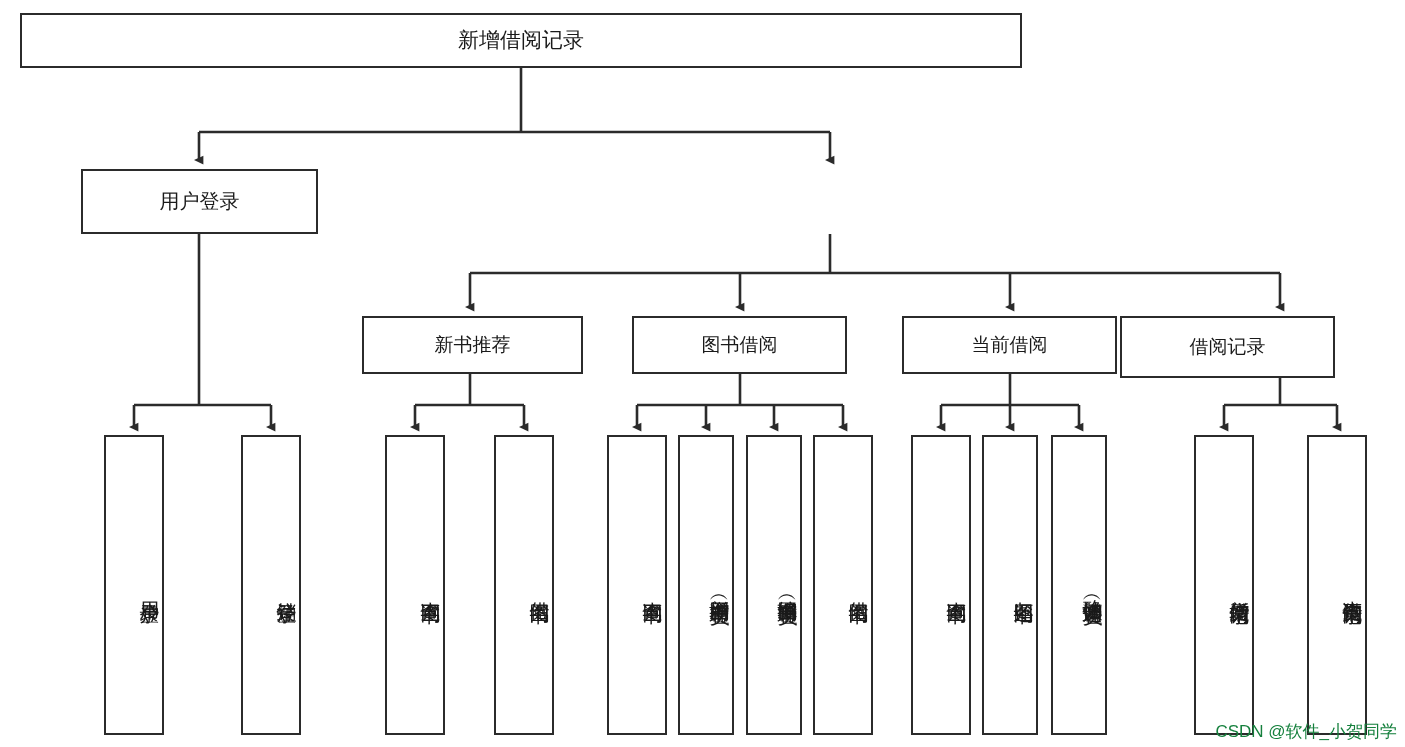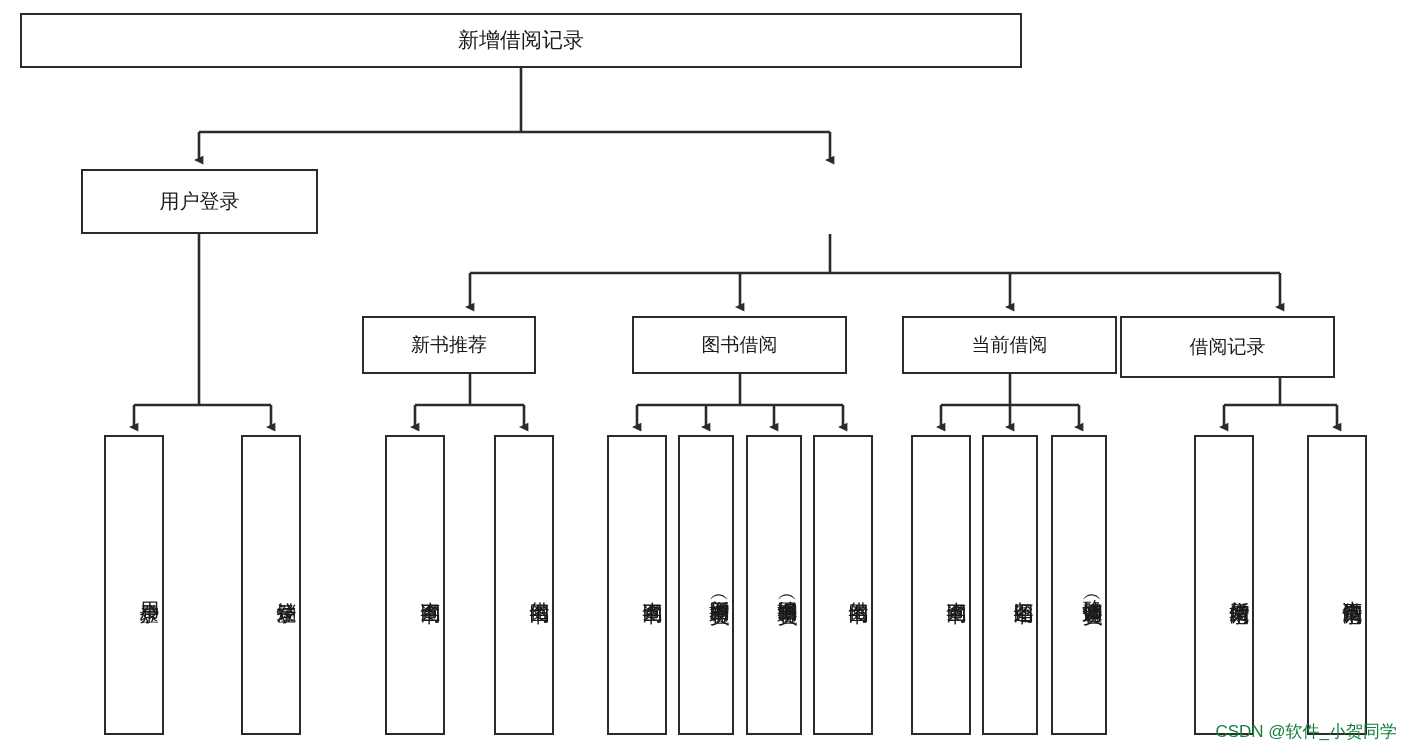--- a/index.html
+++ b/index.html
@@ -130,21 +130,21 @@
   </svg>
 
   <div class="node level-0" style="left:20px; top:13px; width:1002px; height:55px;">
     <span>新增借阅记录</span>
   </div>
 
   <div class="node level-1" style="left:81px; top:169px; width:237px; height:65px;">
     <span>用户登录</span>
   </div>
 
-  <div class="node level-2" style="left:362px; top:316px; width:174px; height:58px;">
+  <div class="node level-2" style="left:362px; top:316px; width:221px; height:58px;">
     <span>新书推荐</span>
   </div>
   <div class="node level-2" style="left:632px; top:316px; width:215px; height:58px;">
     <span>图书借阅</span>
   </div>
   <div class="node level-2" style="left:902px; top:316px; width:215px; height:58px;">
     <span>当前借阅</span>
   </div>
   <div class="node level-2" style="left:1120px; top:316px; width:215px; height:62px;">
     <span>借阅记录</span>

